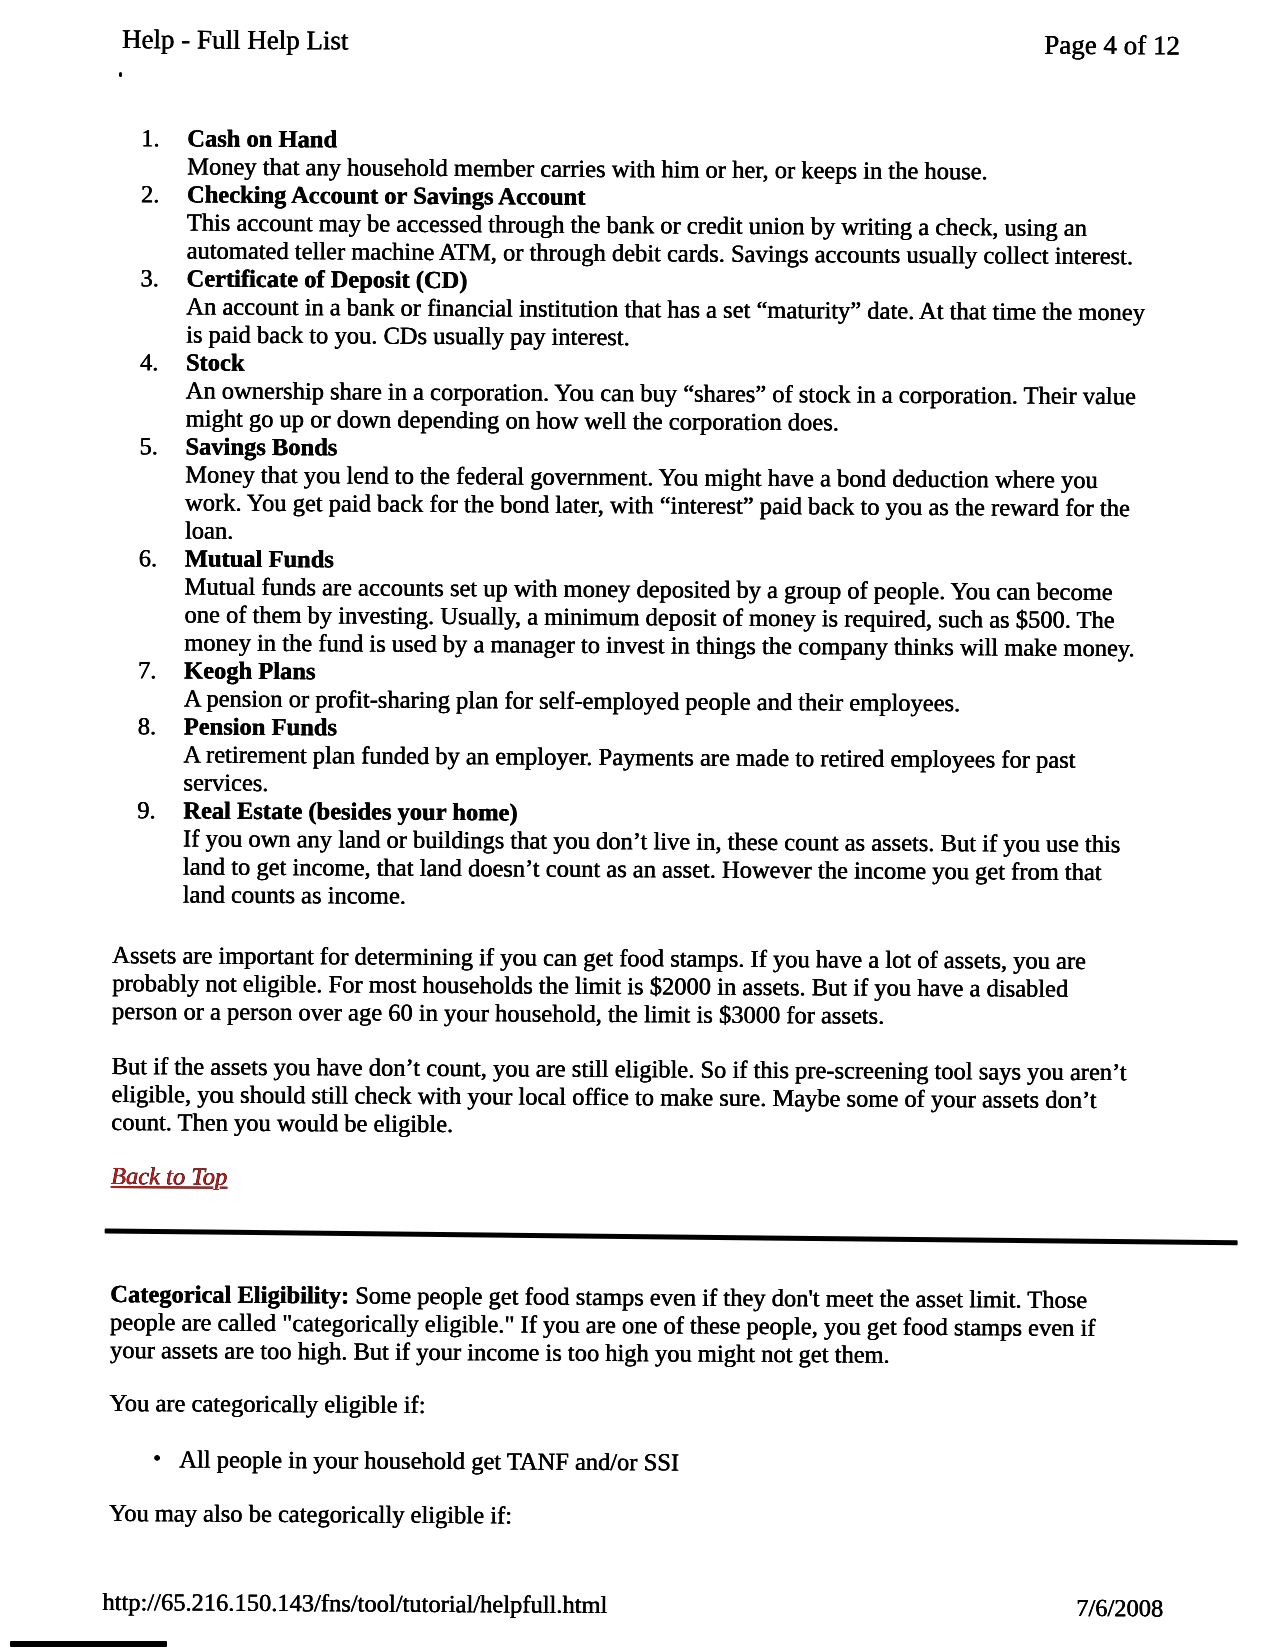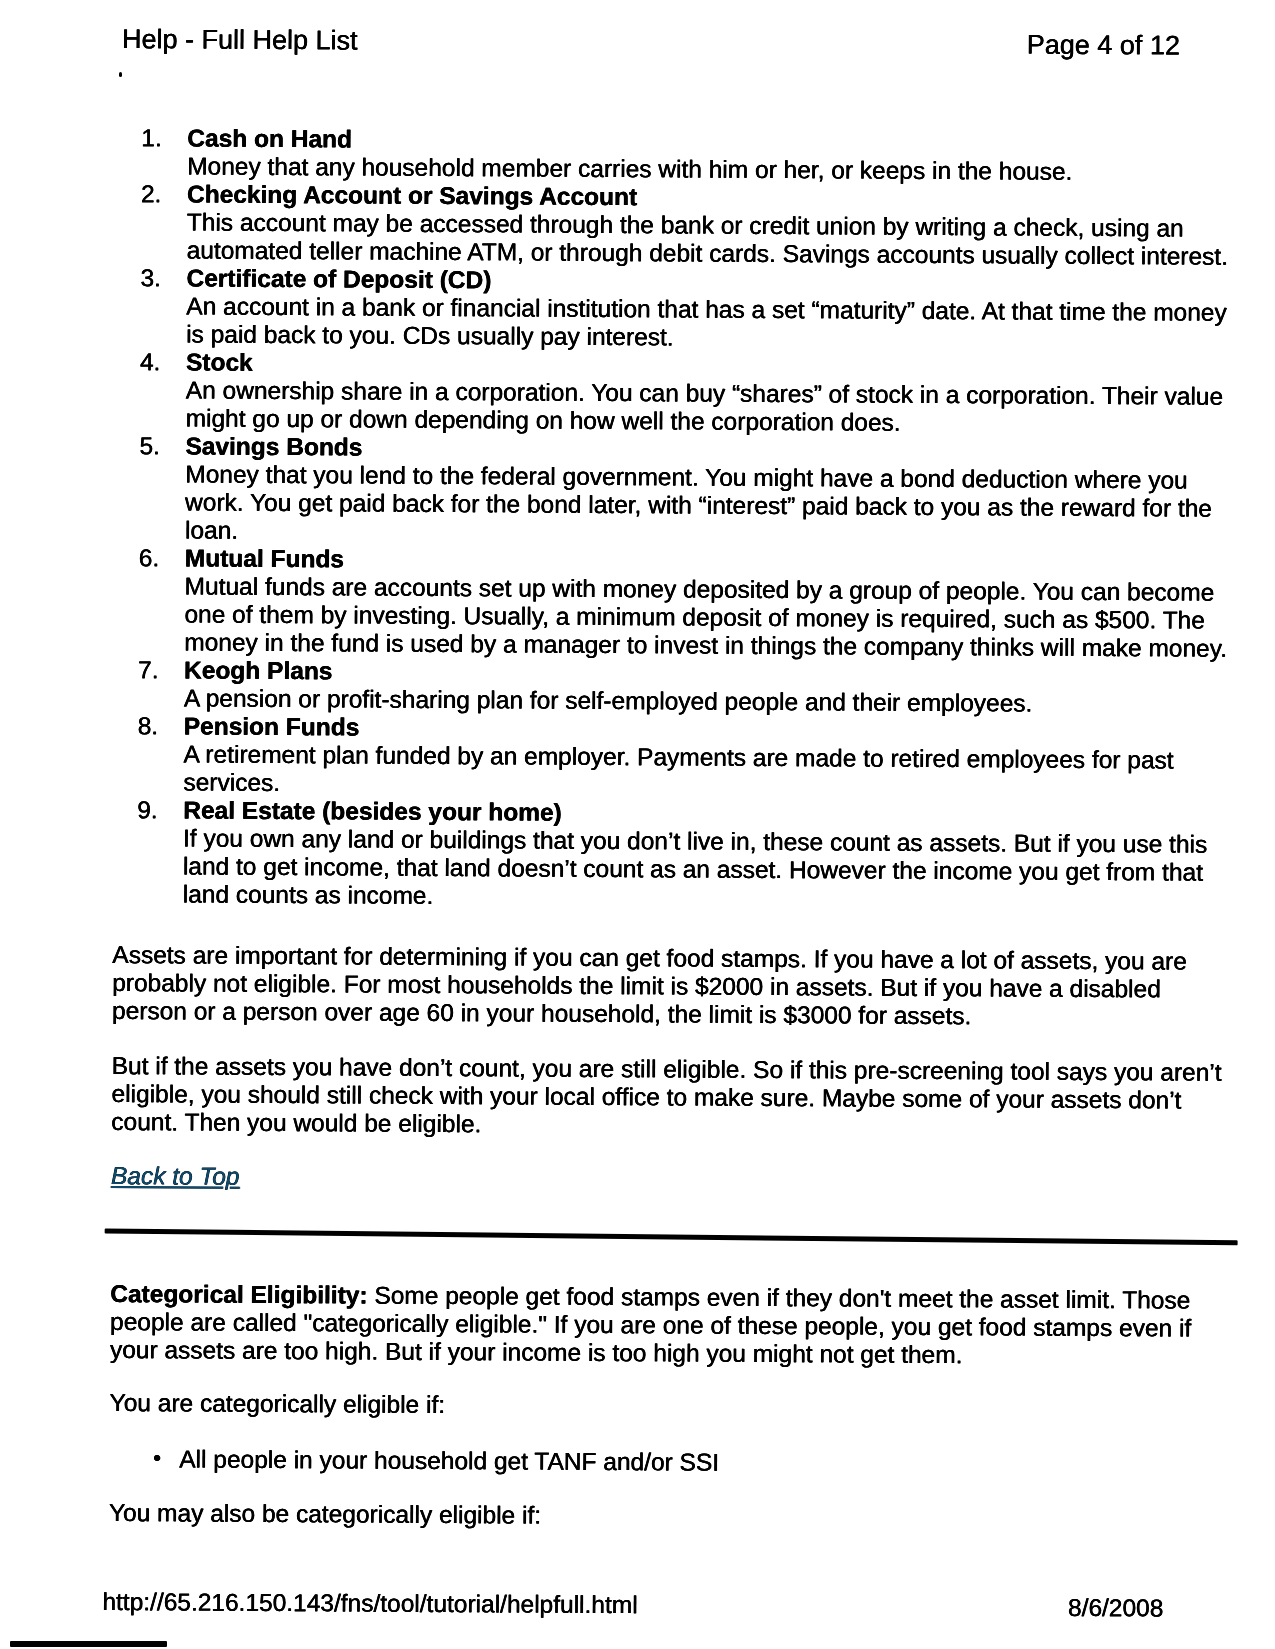--- a/index.html
+++ b/index.html
@@ -2,21 +2,21 @@
 <html><head>
 <meta charset="utf-8">
 <style>
   html, body { margin: 0; padding: 0; background: #ffffff; }
   .page {
     position: relative;
     width: 1275px;
     height: 1649px;
     background: #ffffff;
     overflow: hidden;
-    font-family: Liberation Sans, sans-serif;
+    font-family: Liberation Serif, serif;
     color: #000;
     text-shadow: 0.3px 0 0 #000, -0.2px 0 0 #000; 
   }
   .tilt {
     position: absolute;
     inset: 0;
     transform: rotate(0.35deg);
     transform-origin: 110px 30px;
   }
   .header {
@@ -38,21 +38,21 @@
   .item-number { position: absolute; left: 24px; top: 0; }
   .item-title { font-weight: bold; }
   .item-body { white-space: pre; }
   .para { margin: 0; white-space: pre; }
   .para-assets { margin-top: 33px; }
   .para-butif { margin-top: 27px; }
   .back-row { margin-top: 26px; }
   .back-link {
     font-style: italic;
     text-decoration: underline;
-    color: #0c4a6e;
+    color: #b91c1c;
     cursor: pointer;
   }
   .divider {
     margin-top: 41px;
     margin-left: -6px;
     width: 1133px;
     height: 5px;
     background: #000;
     transform: rotate(0.25deg);
     border-radius: 1px;
@@ -194,20 +194,20 @@
         <span class="bullet-glyph">•</span>
         <span>All people in your household get TANF and/or SSI</span>
       </div>
 
       <p class="para para-youmay">You may also be categorically eligible if:</p>
 
     </div>
 
     <div class="footer">
       <span>http://65.216.150.143/fns/tool/tutorial/helpfull.html</span>
-      <span>8/6/2008</span>
+      <span>7/6/2008</span>
     </div>
 
   </div>
 
   <div class="scan-speck"></div>
   <div class="scan-bottom-artifact"></div>
 </div>
 
 </body></html>

